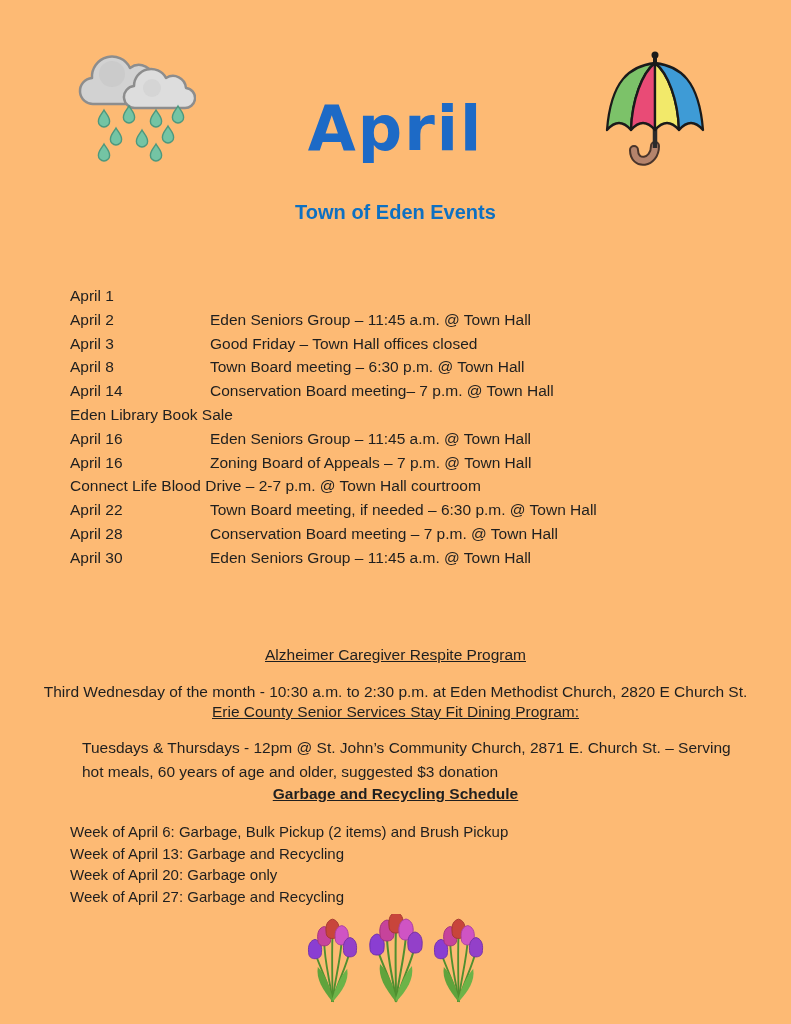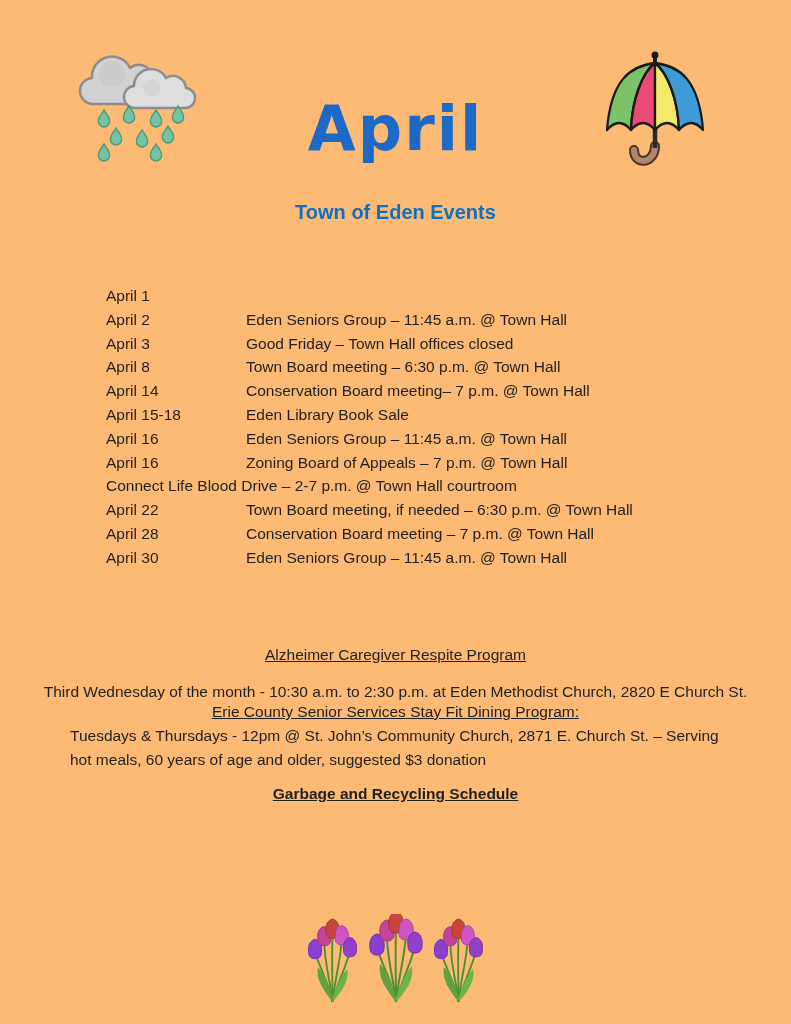--- a/index.html
+++ b/index.html
@@ -27,39 +27,39 @@
     position:absolute;left:0;top:201px;width:100%;
     text-align:center;
     font-weight:bold;
     font-size:20px;
     color:#0d70c2;
   }
   .events{
     position:absolute;left:70px;top:284px;width:660px;
     font-size:15.5px;
   }
-  .event-row{display:flex;height:23.8px;line-height:23.8px;margin-left:36px;}
+  .event-row{display:flex;height:23.8px;line-height:23.8px;}
   .event-date{width:140px;flex:0 0 140px;}
   .event-desc{flex:1;}
   .sec-heading{
     position:absolute;left:0;width:100%;
     text-align:center;
     font-size:15.5px;
     text-decoration:underline;
   }
   .sec-heading.bold{font-weight:bold;}
   .alz-heading{top:646px;}
   .alz-body{
     position:absolute;left:0;top:659px;width:100%;
     text-align:center;font-size:15.5px;margin-top:24px;
   }
   .erie-heading{top:703px;}
   .erie-body{
     position:absolute;left:70px;top:724px;width:658px;
-    font-size:15.5px;line-height:23.6px;margin:0;
+    font-size:15.5px;line-height:23.6px;margin:12px;
   }
   .garbage-heading{top:785px;}
   .weeks{
     position:absolute;left:70px;top:821px;width:660px;
     font-size:15px;line-height:21.6px;
   }
   .tulips-art{left:50%;top:914px;transform:translateX(-50%);}
 </style>
 </head>
 <body>
@@ -114,21 +114,20 @@
     </div>
     <div class="event-row">
       <span class="event-date">April 8</span>
       <span class="event-desc">Town Board meeting – 6:30 p.m. @ Town Hall</span>
     </div>
     <div class="event-row">
       <span class="event-date">April 14</span>
       <span class="event-desc">Conservation Board meeting– 7 p.m. @ Town Hall</span>
     </div>
     <div class="event-row">
-      <span class="event-date">April 15-18</span>
       <span class="event-desc">Eden Library Book Sale</span>
     </div>
     <div class="event-row">
       <span class="event-date">April 16</span>
       <span class="event-desc">Eden Seniors Group – 11:45 a.m. @ Town Hall</span>
     </div>
     <div class="event-row">
       <span class="event-date">April 16</span>
       <span class="event-desc">Zoning Board of Appeals – 7 p.m. @ Town Hall</span>
     </div>
@@ -149,20 +148,26 @@
     </div>
   </div>
 
   <div class="sec-heading alz-heading">Alzheimer Caregiver Respite Program</div>
   <div class="alz-body">Third Wednesday of the month - 10:30 a.m. to 2:30 p.m. at Eden Methodist Church, 2820 E Church St.</div>
 
   <div class="sec-heading erie-heading">Erie County Senior Services Stay Fit Dining Program:</div>
   <p class="erie-body">Tuesdays &amp; Thursdays - 12pm @ St. John’s Community Church, 2871 E. Church St. – Serving hot meals, 60 years of age and older, suggested $3 donation</p>
 
   <div class="sec-heading bold garbage-heading">Garbage and Recycling Schedule</div>
+  <div class="weeks">
+    <div>Week of April 6: Garbage, Bulk Pickup (2 items) and Brush Pickup</div>
+    <div>Week of April 13: Garbage and Recycling</div>
+    <div>Week of April 20: Garbage only</div>
+    <div>Week of April 27: Garbage and Recycling</div>
+  </div>
 
   <svg class="clipart tulips-art" width="188" height="96" viewBox="0 0 188 96" aria-hidden="true">
     <defs>
       <path id="tulip" d="M-7,2 C-8,-6 -5,-11 0,-12 C5,-11 8,-6 7,2 C7,7 4,9 0,9 C-4,9 -7,7 -7,2 Z"></path>
       <g id="bouquet">
         <g fill="none" stroke="#4f8f2f" stroke-width="2">
           <path d="M31,88 C28,70 16,48 12,34"></path>
           <path d="M31,88 C29,68 22,44 22,22"></path>
           <path d="M31,88 C31,66 30,40 31,14"></path>
           <path d="M31,88 C33,66 40,42 41,20"></path>

